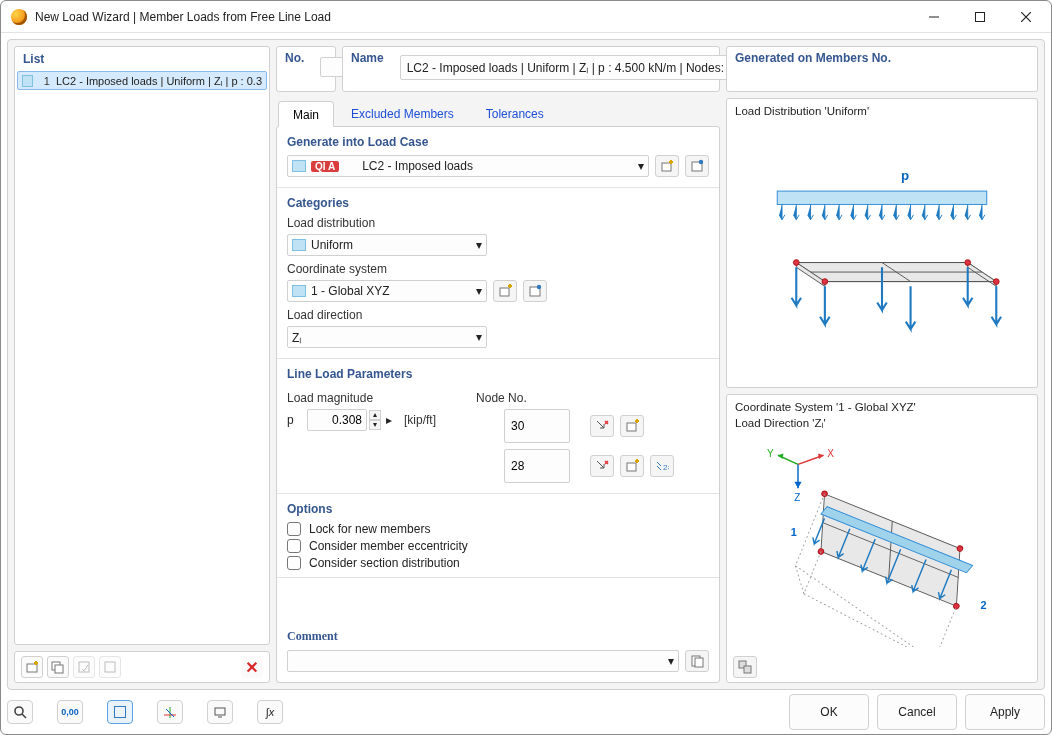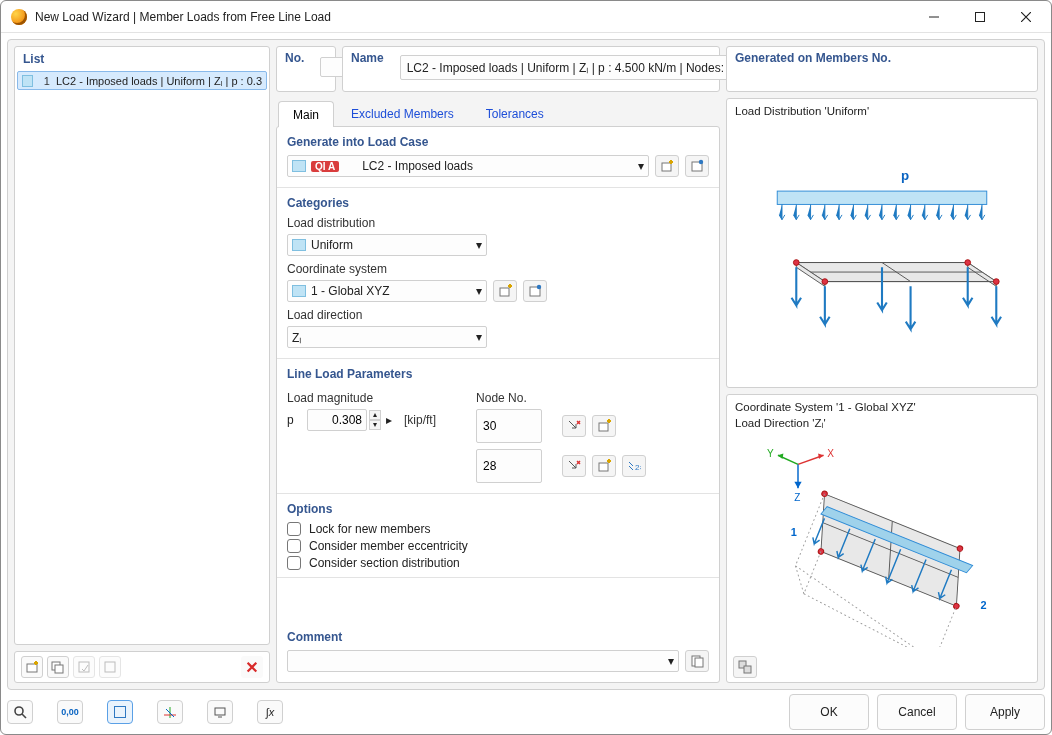--- a/index.html
+++ b/index.html
@@ -153,21 +153,21 @@
     display:flex;align-items:center;gap:2px;
   }
   .spin input{
     width:60px;text-align:right;height:22px;border:1px solid var(--border);border-radius:2px;
     padding:0 4px;font:inherit;background:#fdfdfd;
   }
   .stepper{display:flex;flex-direction:column;}
   .stepbtn{width:12px;height:10px;font-size:8px;line-height:8px;text-align:center;border:1px solid var(--border);background:var(--btn);}
   .unit{color:#333;margin-left:6px;}
   .nodein{
-    width:66px;height:22px;border:1px solid var(--border);border-radius:2px;background:#fdfdfd;padding:16px 6px;font:inherit;
+    width:66px;height:22px;border:1px solid var(--border);border-radius:2px;background:#fdfdfd;padding:16px 6px;font:inherit;margin-left:28px;
   }
   .optrow{display:flex;align-items:center;gap:8px;margin:3px 0;}
   .check{width:14px;height:14px;border:1px solid #777;border-radius:3px;background:#fff;}
 
   
   .rightcol{width:312px;display:flex;flex-direction:column;gap:6px;min-width:312px;}
   .preview{flex:1;background:var(--panel2);border:1px solid var(--border);border-radius:3px;display:flex;flex-direction:column;overflow:hidden;}
   .preview .plabel{font-size:11.5px;color:#222;padding:6px 8px 2px;}
   .preview .pbody{flex:1;display:flex;align-items:center;justify-content:center;}
   .preview svg{max-width:100%;max-height:100%;}
@@ -432,21 +432,21 @@
               <span>Consider member eccentricity</span>
             </div>
             <div class="optrow">
               <span class="check"></span>
               <span>Consider section distribution</span>
             </div>
           </div>
 
           <div style="flex:1;"></div>
 
-          <div class="section" style="border-bottom:none;">
+          <div class="section" style="border-bottom:none;font-family:Liberation Serif, serif;">
             <div class="shdr">Comment</div>
             <div class="row">
               <div class="combo" style="flex:1;min-width:0;">
                 <span class="txt"></span>
                 <span class="caret">▾</span>
               </div>
               <span class="iconbtn">
                 <svg width="14" height="14">
                     <rect x="2" y="2" width="8" height="10" fill="#fff" stroke="#777"></rect>
                     <rect x="5" y="4" width="8" height="9" fill="#fff" stroke="#777"></rect>

